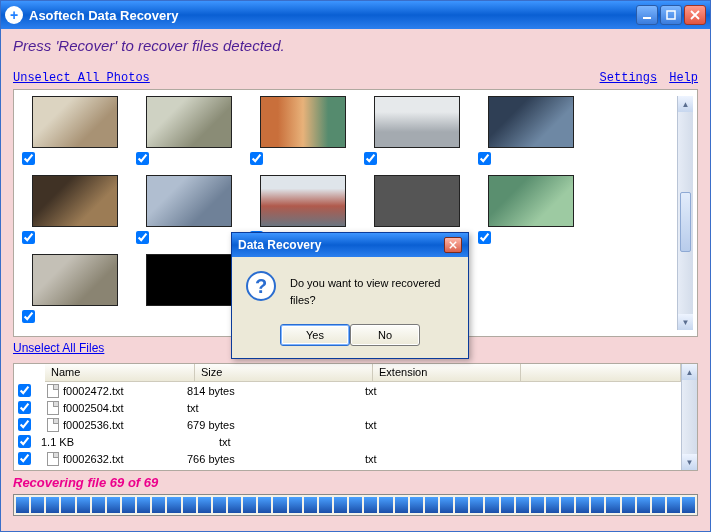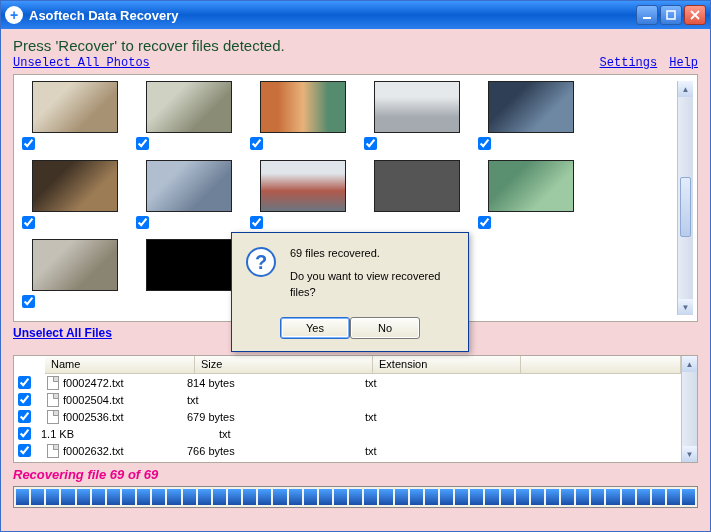--- a/index.html
+++ b/index.html
@@ -9,39 +9,39 @@
 
 .titlebar { height: 28px; background: linear-gradient(to bottom, #3d95ff 0%, #0a5fd3 50%, #2b7fee 100%); display: flex; align-items: center; padding: 0 4px; color: #fff; font-size: 13px; font-weight: bold; }
 .titlebar .app-icon { width: 18px; height: 18px; background: #fff; border-radius: 9px; margin-right: 6px; display: flex; align-items: center; justify-content: center; color: #1e7fff; font-size: 14px; font-weight: bold; }
 .titlebar .title-text { flex: 1; }
 .titlebar .win-btn { width: 22px; height: 20px; margin-left: 2px; border: 1px solid #2b5ca7; border-radius: 3px; background: linear-gradient(to bottom, #7cb6ff 0%, #3a7cdd 100%); display: flex; align-items: center; justify-content: center; cursor: pointer; }
 .titlebar .win-btn.close { background: linear-gradient(to bottom, #ff9a8a 0%, #e25541 100%); border-color: #9b3426; }
 .titlebar .win-btn svg { width: 10px; height: 10px; }
 
 .body-area { flex: 1; padding: 8px 12px 4px 12px; display: flex; flex-direction: column; position: relative; }
 
-.instruction { color: #14532d; font-size: 15px; margin-bottom: 2px; }
+.instruction { font-style: italic; color: #4c1d95; font-size: 15px; margin-bottom: 17px; }
 
 .link-row { display: flex; justify-content: space-between; margin-bottom: 4px; font-family: Liberation Mono, monospace; }
 .link { color: #0000ee; text-decoration: underline; cursor: pointer; font-size: 12px; }
 .link-group { display: flex; gap: 12px; }
 
 .photo-panel { border: 1px solid #b0a9a0; background: #fff; padding: 6px 4px 6px 8px; height: 248px; display: flex; position: relative; }
 .photo-grid { flex: 1; display: flex; flex-wrap: wrap; gap: 10px 18px; align-content: flex-start; overflow: hidden; }
 .photo-item { width: 96px; display: flex; flex-direction: column; }
 .thumb { width: 86px; height: 52px; border: 1px solid #222; margin-left: 10px; background: #555; display:flex; align-items:center; justify-content:center; overflow:hidden;}
 .thumb.dark { background:#000; }
 .photo-check { margin-top: 4px; width: 13px; height: 13px; }
 .vscroll { width: 16px; background: linear-gradient(to right,#e6ecf6,#d3dcea); border-left:1px solid #b9c4d6; display:flex; flex-direction:column; }
 .vscroll .arrow { height:16px; background: linear-gradient(to bottom,#eef4ff,#c7d7ef); display:flex; align-items:center; justify-content:center; font-size:8px; color:#5a6e90; }
 .vscroll .track { flex:1; position:relative; }
 .vscroll .thumb-bar { position:absolute; left:2px; right:2px; top:80px; height:60px; background: linear-gradient(to bottom,#e2ecfb,#b8cceb); border:1px solid #8ea9d4; border-radius:2px; }
 
 .file-section { margin-top: 4px; }
-.file-link-row { margin-bottom:15px;font-weight:bold; }
+.file-link-row { margin-bottom:8px; }
 
 .file-panel { border: 1px solid #b0a9a0; background: #fff; height: 108px; display:flex; }
 .file-table { flex:1; display:flex; flex-direction:column; overflow:hidden; }
 .header-row { display:flex; background: linear-gradient(to bottom,#fdfdfb,#ece9d8); border-bottom:1px solid #cfcbbc; height:18px;margin-left:31px; }
 .header-cell { border-right:1px solid #cfcbbc; padding:2px 6px; font-size:11px; color:#000; }
 .col-name { width:150px; }
 .col-size { width:178px; }
 .col-ext { width:148px; }
 .col-spare { flex:1; }
 .data-rows { flex:1; overflow:hidden; }
@@ -280,24 +280,32 @@
         <div class="seg"></div>
         <div class="seg"></div>
       <div class="seg"></div>
         <div class="seg"></div>
         <div class="seg"></div>
         <div class="seg"></div>
         <div class="seg"></div>
     </div>
 
     <div class="modal">
+      <div class="modal-title">
+        <span>Data Recovery</span>
+        <span class="spacer"></span>
+        <div class="modal-close">
+            <svg width="8" height="8" viewBox="0 0 10 10">
+              <path d="M1 1 L9 9 M9 1 L1 9" stroke="#fff" stroke-width="1.8"></path>
+            </svg>
+          </div>
+      </div>
       <div class="modal-body">
         <div class="modal-icon">?</div>
         <div class="modal-text">
-          <div>69 files recovered.</div>
           <div style="height:6px"></div>
           <div>Do you want to view recovered files?</div>
         </div>
       </div>
       <div class="modal-buttons">
         <button class="dlg-btn default">Yes</button>
         <button class="dlg-btn">No</button>
       </div>
     </div>
 

